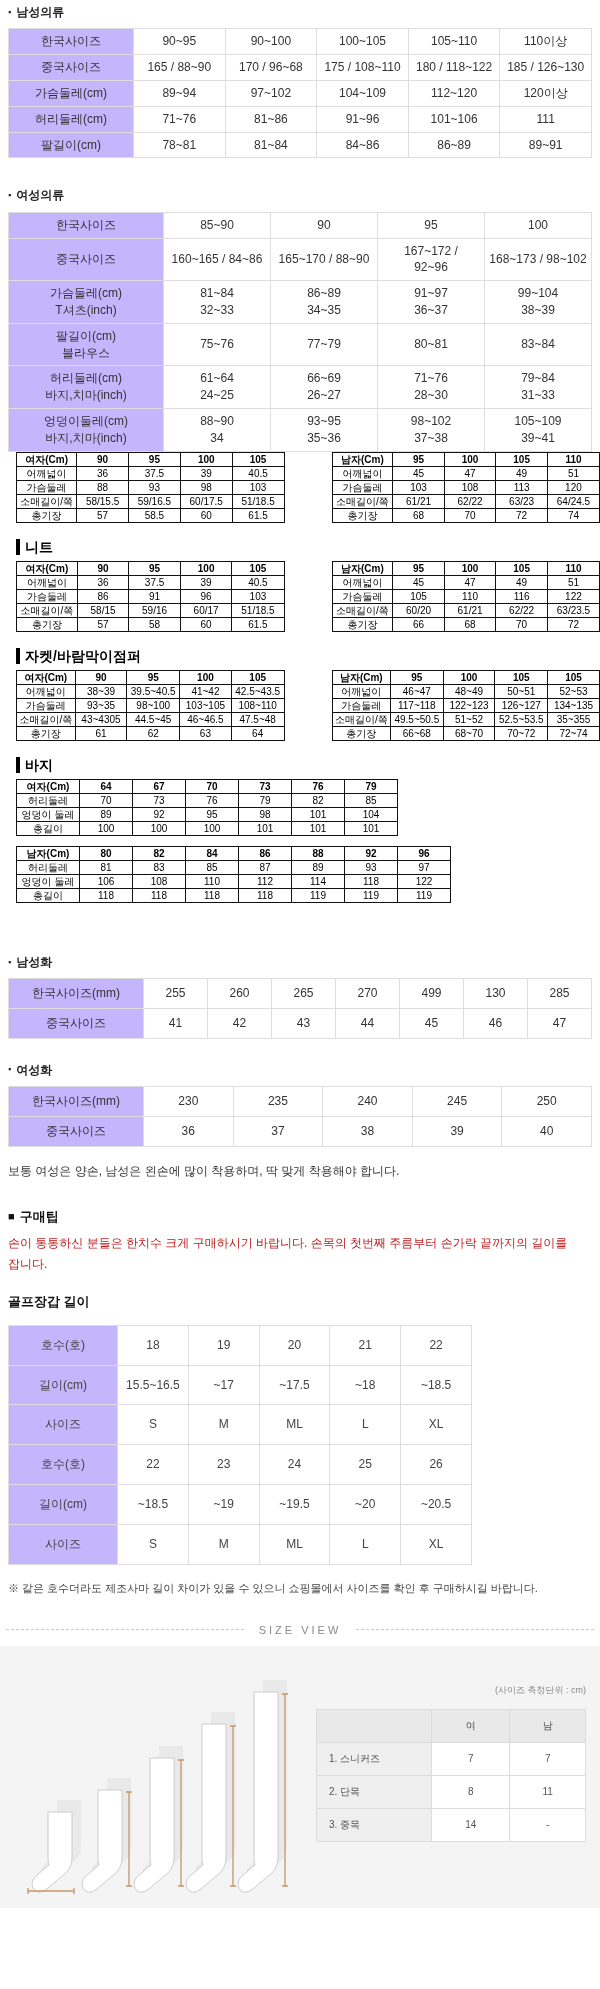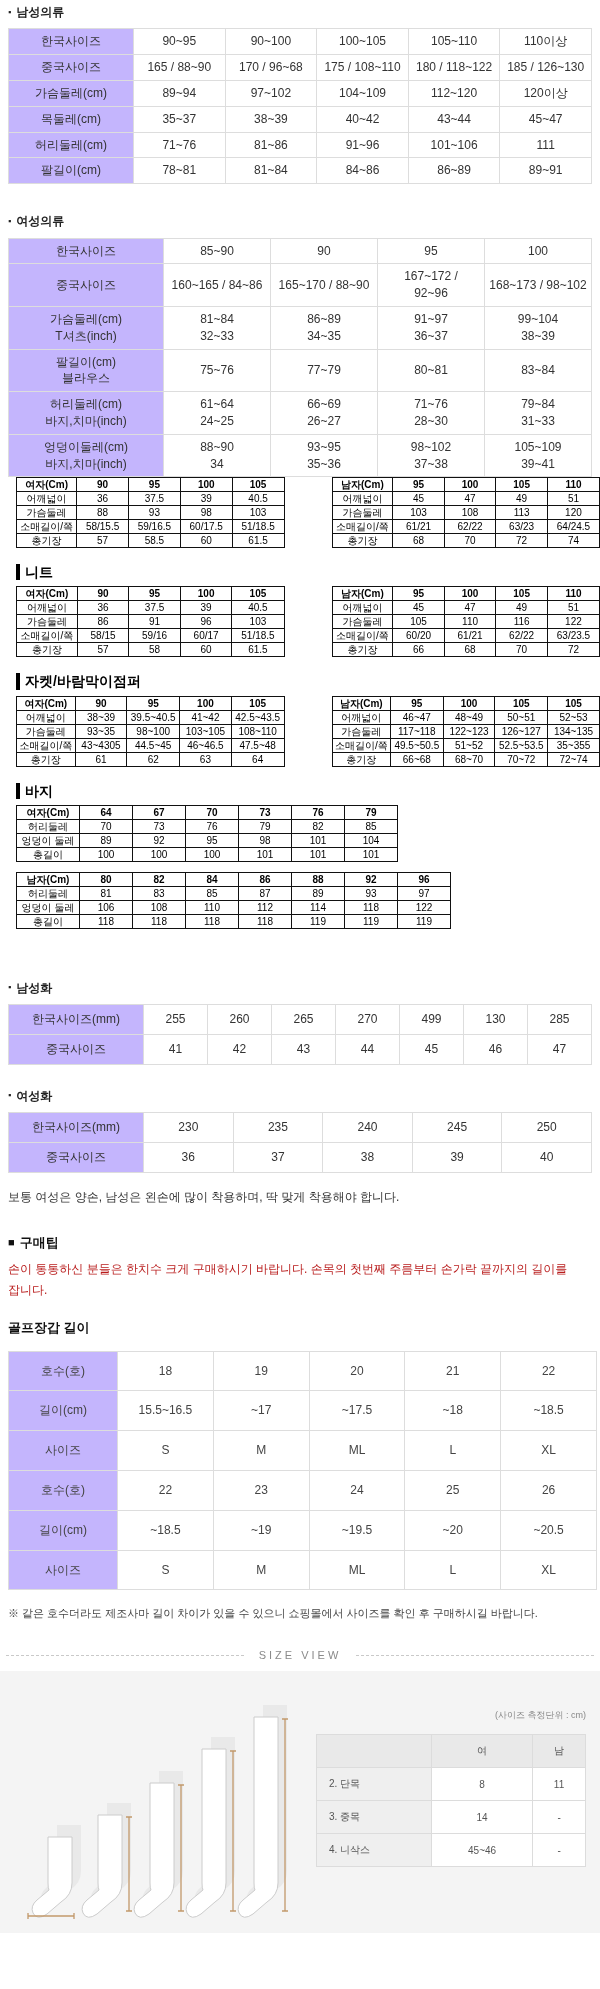--- a/index.html
+++ b/index.html
@@ -33,21 +33,21 @@
   .stacked + .stacked{margin-top:10px;}
 
   .center-note{text-align:center;font-family:"DejaVu Serif",serif;font-size:15px;color:#111;margin-top:32px;}
 
   .note-sm{font-size:12px;color:#333;margin:16px 0 0 8px;word-break:keep-all;}
   .tips-title{font-size:13px;font-weight:bold;color:#111;margin:28px 0 7px 8px;display:flex;align-items:center;gap:5px;}
   .tips-title .sq{font-size:11px;line-height:1;}
   .tips-body{font-size:12px;color:#b91c1c;margin:0 12px 0 8px;line-height:1.75;word-break:keep-all;}
   .glove-title{font-size:13px;font-weight:bold;color:#111;margin:18px 0 0 8px;}
 
-  table.sheet.glove{width:589px;margin-top:14px;padding-left:20px;}
+  table.sheet.glove{width:464px;margin-top:14px;padding-left:20px;}
   table.sheet.glove tbody th{width:104px;}
   table.sheet.glove th,table.sheet.glove td{padding:11px 2px;color:#444;}
 
   .footnote{font-size:11px;color:#444;margin:16px 0 0 8px;word-break:keep-all;}
 
   .divider{display:flex;align-items:center;margin:28px 6px 10px 6px;color:#8a8a8a;font-size:11px;letter-spacing:3px;gap:15px;justify-content:flex-end;}
   .divider .line{flex:1;border-top:1px dashed #c9c9c9;height:0;}
 
   .panel{background:#f4f4f4;padding:14px 14px 8px 14px;display:flex;gap:14px;}
   .panel-left{position:relative;width:288px;flex:none;}
@@ -87,28 +87,20 @@
               <td>180 / 118~122</td>
               <td>185 / 126~130</td>
             </tr>
             <tr>
               <th>가슴둘레(cm)</th>
               <td>89~94</td>
               <td>97~102</td>
               <td>104~109</td>
               <td>112~120</td>
               <td>120이상</td>
-            </tr>
-            <tr>
-              <th>목둘레(cm)</th>
-              <td>35~37</td>
-              <td>38~39</td>
-              <td>40~42</td>
-              <td>43~44</td>
-              <td>45~47</td>
             </tr>
             <tr>
               <th>허리둘레(cm)</th>
               <td>71~76</td>
               <td>81~86</td>
               <td>91~96</td>
               <td>101~106</td>
               <td>111</td>
             </tr>
             <tr>
@@ -712,34 +704,34 @@
         <table class="ptable">
             <thead>
               <tr>
                 <th></th>
                 <th>여</th>
                 <th>남</th>
               </tr>
             </thead>
             <tbody>
               <tr>
+                <th>1.  스니커즈</th>
+                <td>7</td>
+                <td>7</td>
+              </tr>
+              <tr>
                 <th>2.  단목</th>
                 <td>8</td>
                 <td>11</td>
               </tr>
               <tr>
                 <th>3.  중목</th>
                 <td>14</td>
                 <td>-</td>
               </tr>
-              <tr>
-                <th>4.  니삭스</th>
-                <td>45~46</td>
-                <td>-</td>
-              </tr>
             </tbody>
           </table>
 
       </div>
     </div>
 
   </div>
 </div>
 
 </body></html>

